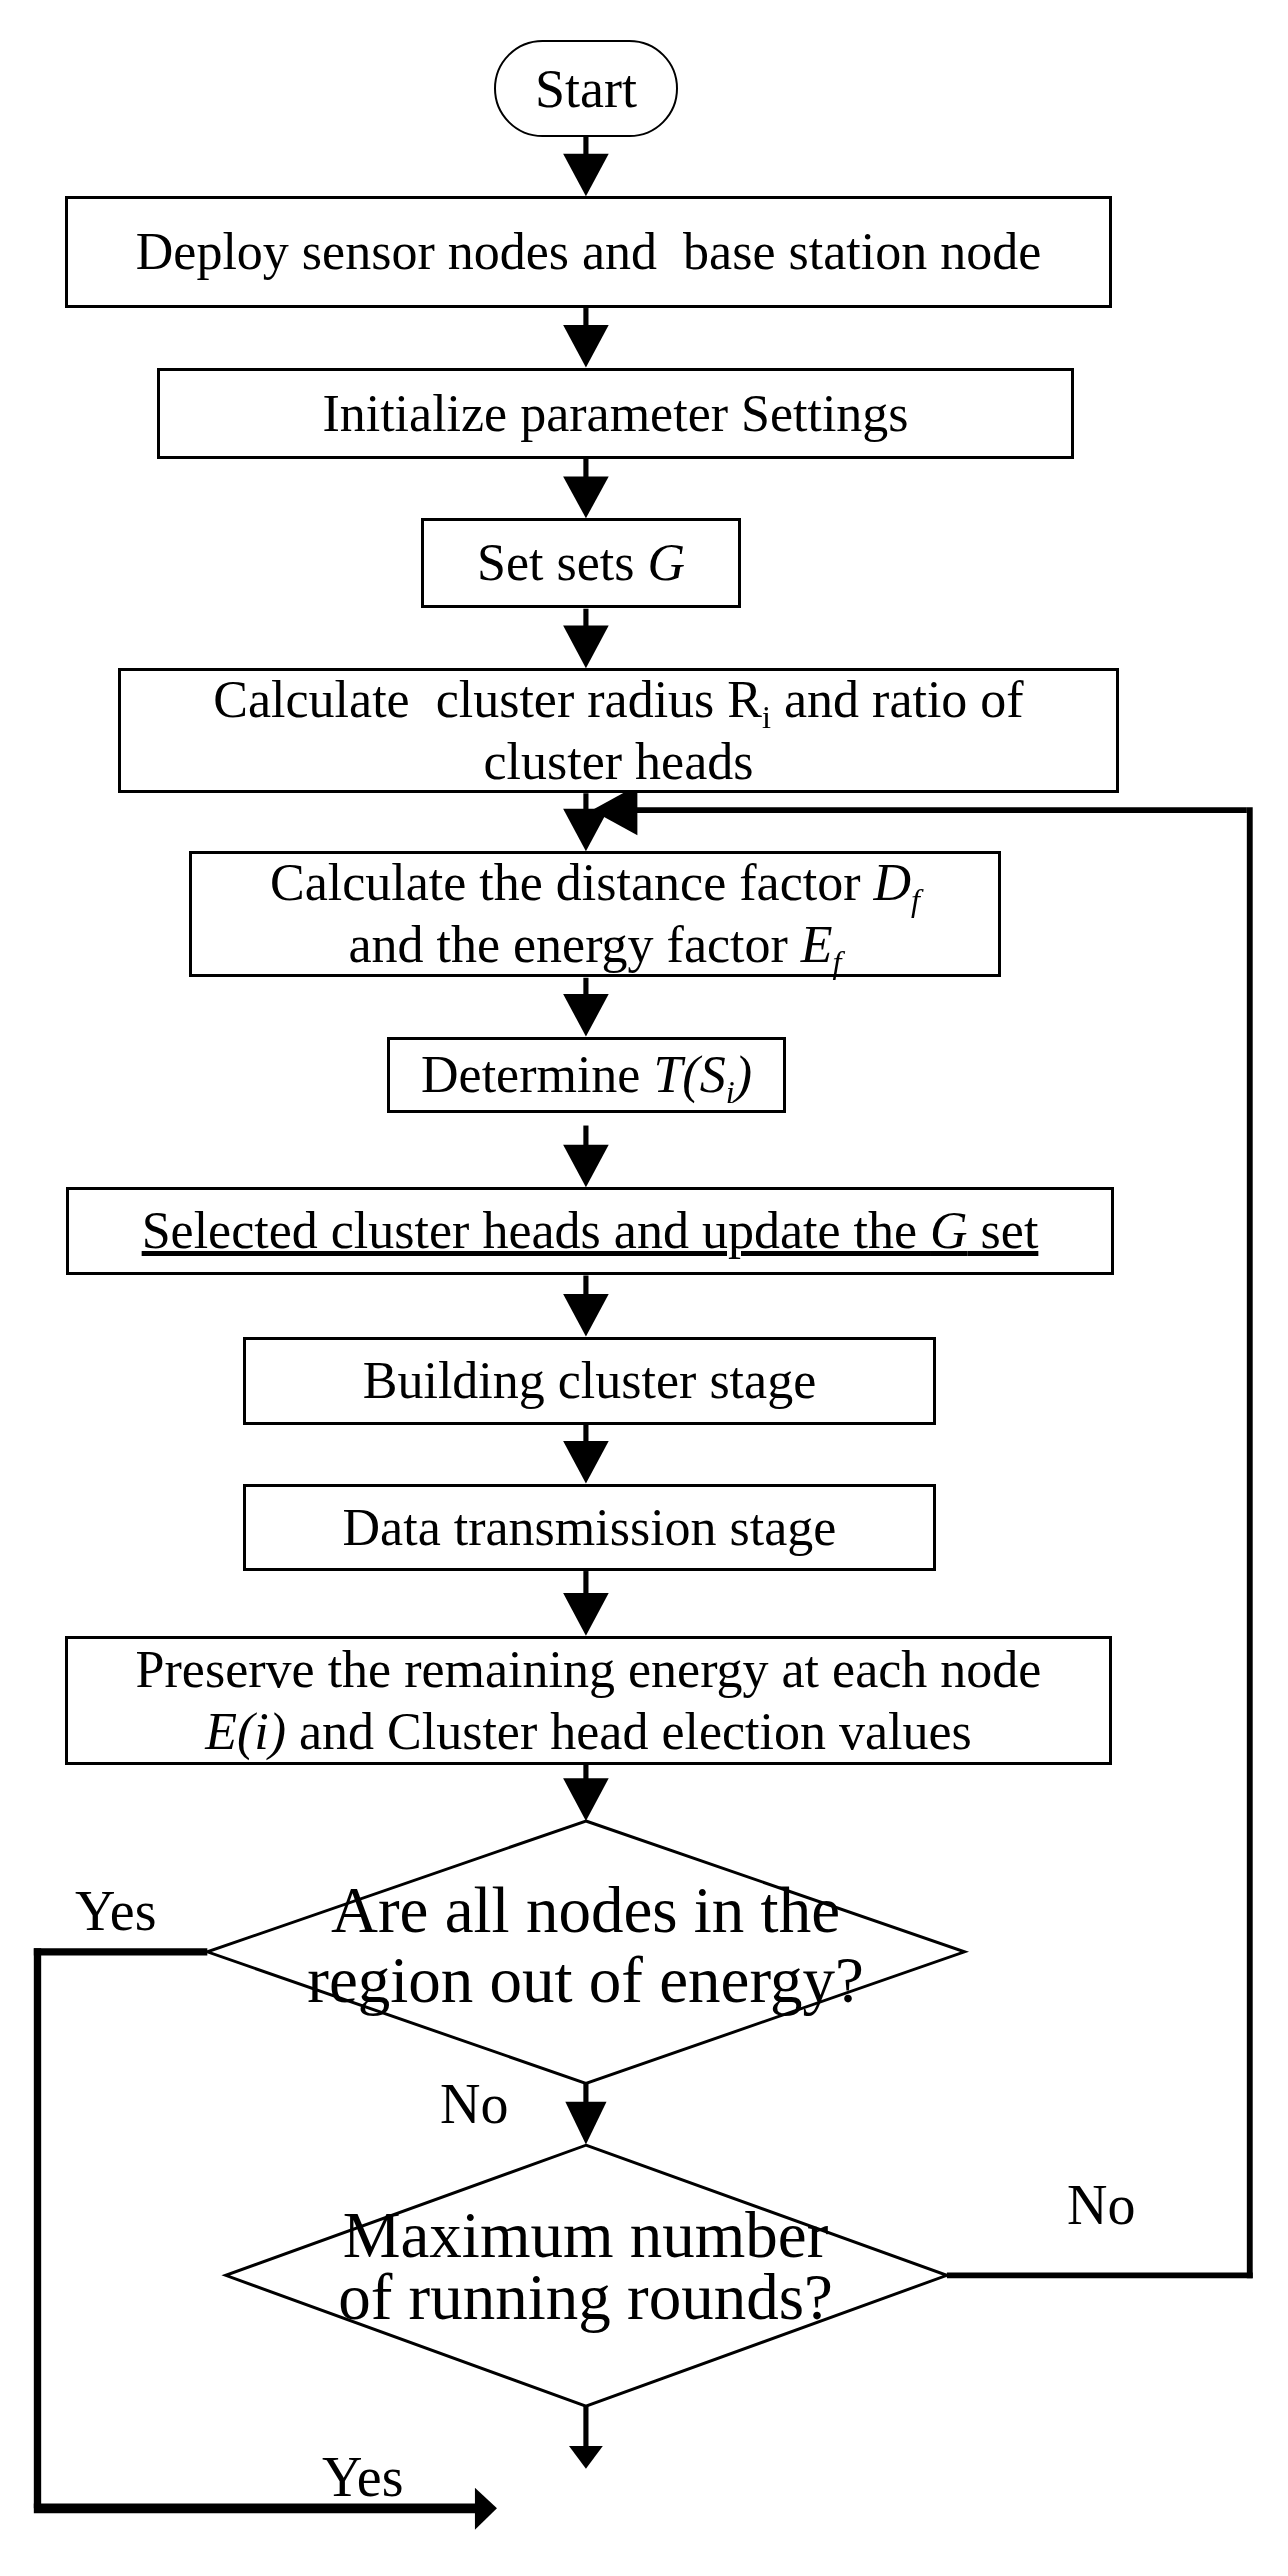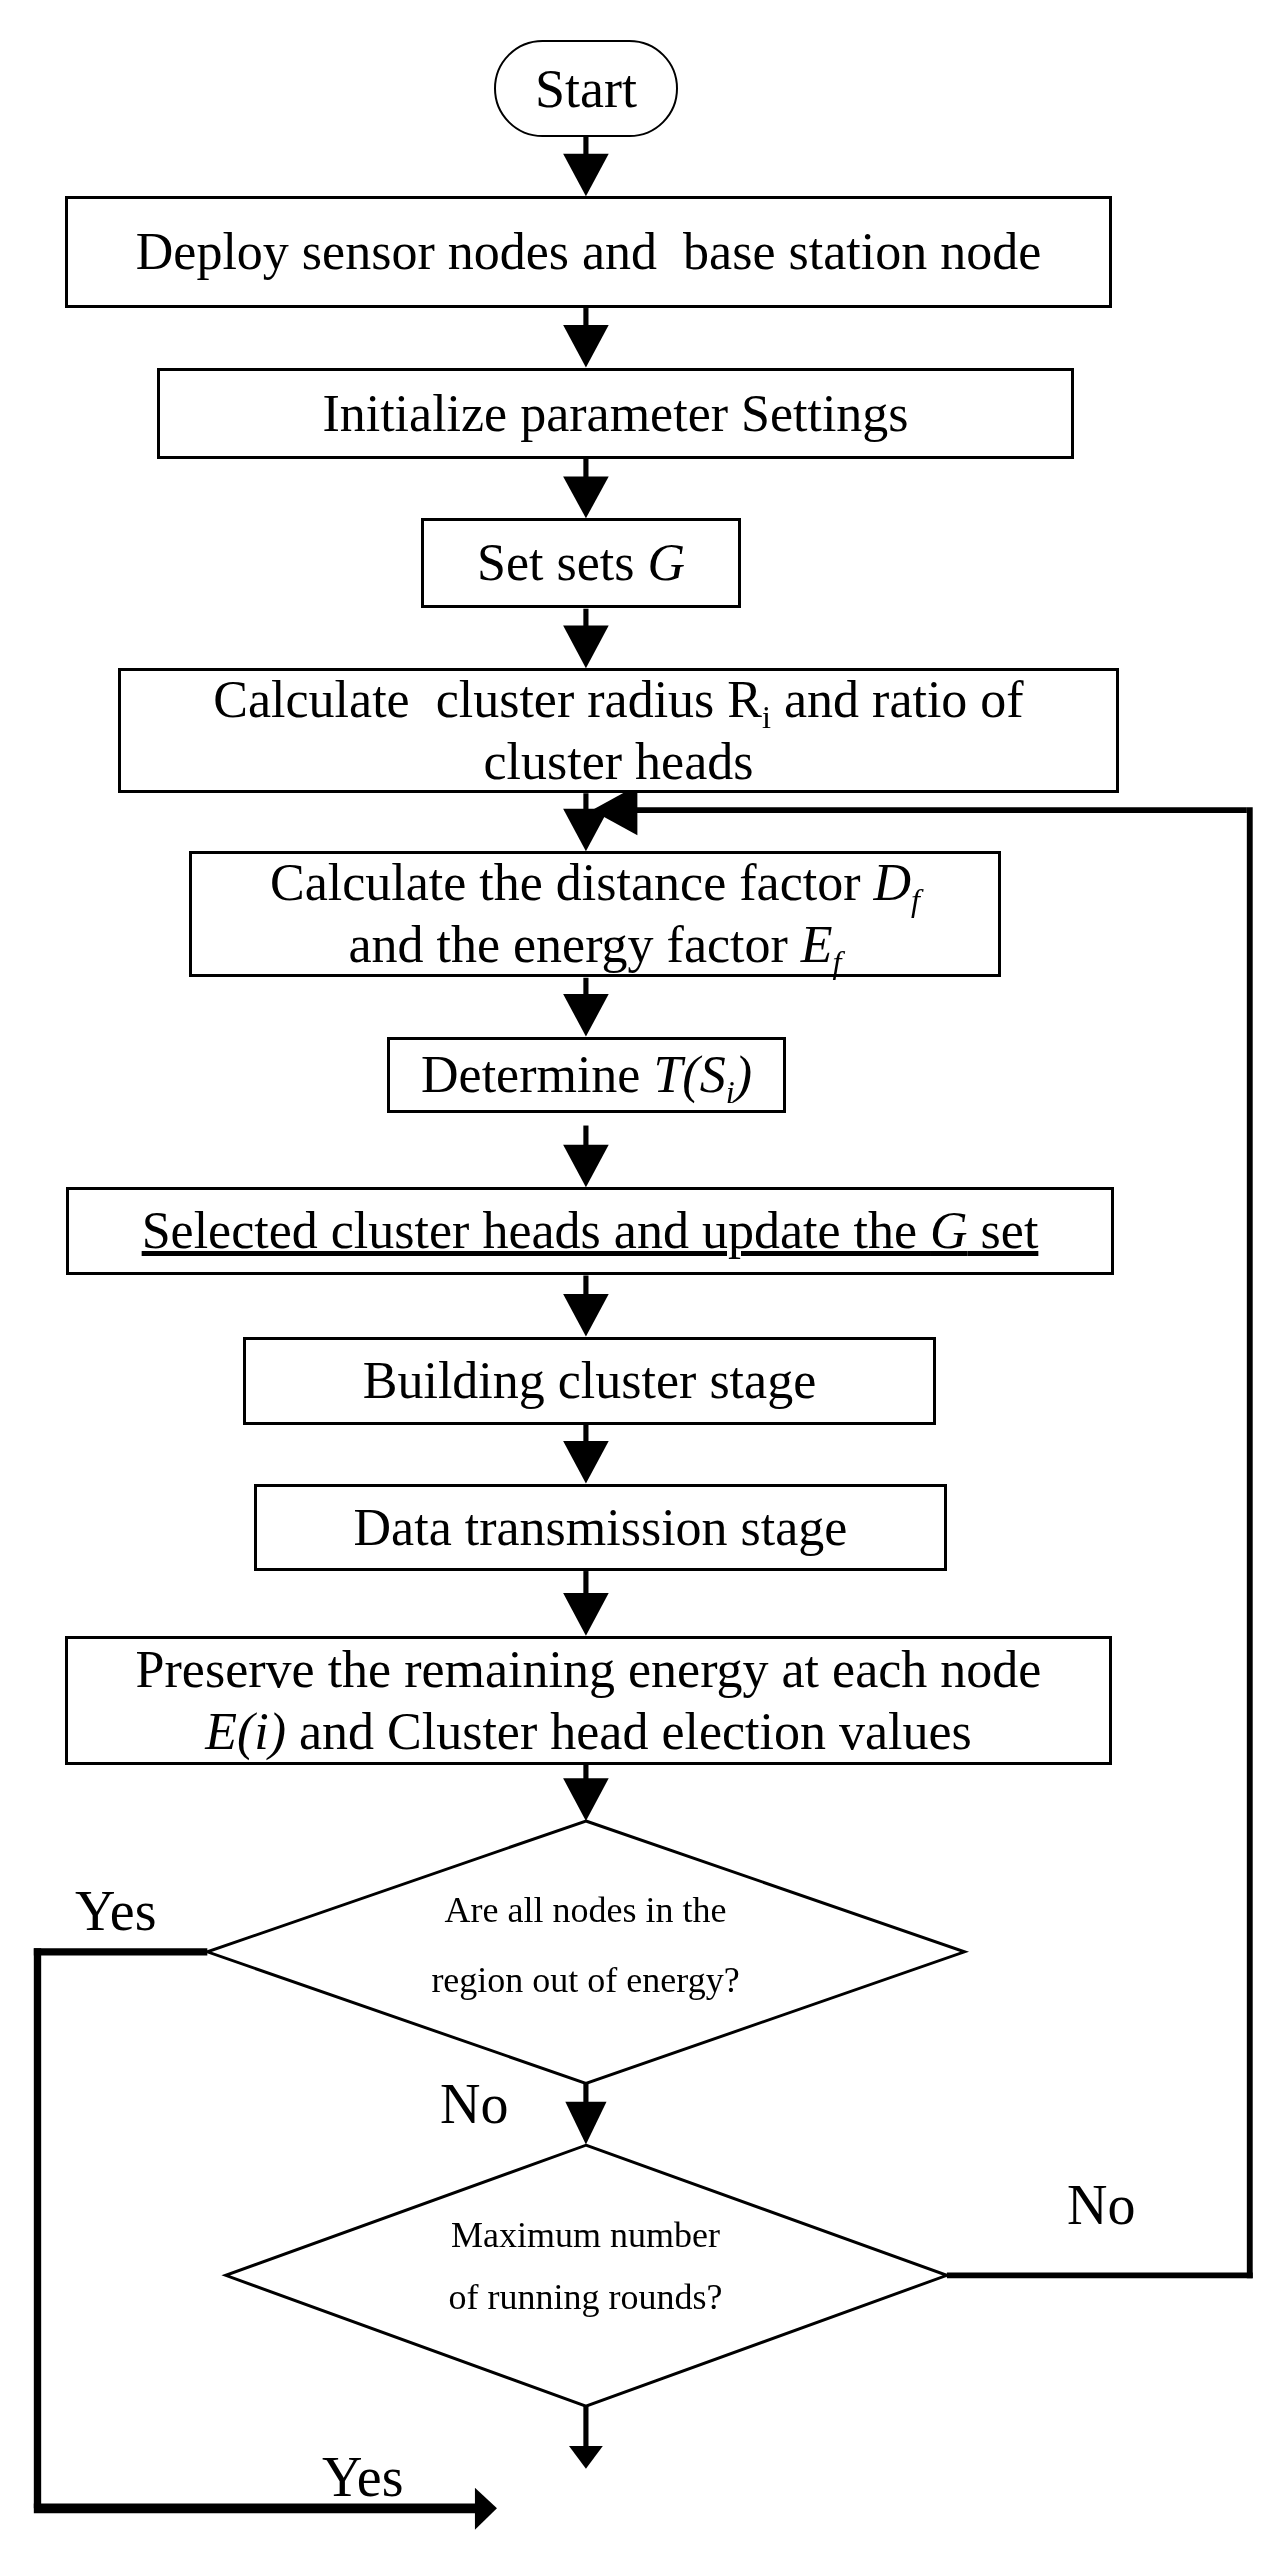--- a/index.html
+++ b/index.html
@@ -25,21 +25,21 @@
     font-size: 52px;
     line-height: 62px;
     white-space: nowrap;
   }
   .box.multi { white-space: normal; }
   .terminator { border-width: 2.9px; border-radius: 49px; font-size: 54px; }
   .endbox { font-size: 54px; }
   .dlabel {
     position: absolute;
     text-align: center;
-    font-size: 36px;
+    font-size: 65px;
     white-space: nowrap;
   }
   .elabel {
     position: absolute;
     font-size: 56px;
     white-space: nowrap;
   }
   sub { font-size: 0.62em; line-height: 0; }
 </style>
 </head>
@@ -139,21 +139,21 @@
   </div>
 
   <div class="box" style="left:66px; top:1187px; width:1048px; height:88px;text-decoration:underline;">
     <span>Selected cluster heads and update the <i>G</i> set</span>
   </div>
 
   <div class="box" style="left:243px; top:1337px; width:693px; height:88px;">
     <span>Building cluster stage</span>
   </div>
 
-  <div class="box" style="left:254px; top:1484px; width:693px; height:87px;">
+  <div class="box" style="left:243px; top:1484px; width:693px; height:87px;">
     <span>Data transmission stage</span>
   </div>
 
   <div class="box multi" style="left:65px; top:1636px; width:1047px; height:129px;">
     <div>
       <div>Preserve the remaining energy at each node</div>
       <div><i>E(i)</i> and Cluster head election values</div>
     </div>
   </div>
 

